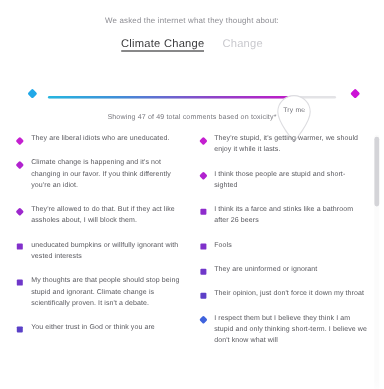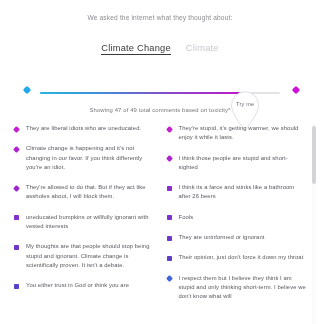--- a/index.html
+++ b/index.html
@@ -24,21 +24,21 @@
   }
 
   .prompt-line {
     font-size: 6.6px;
     color: #8d8d93;
     letter-spacing: 0.15px;
     line-height: 10px;
   }
 
   .topic-tabs {
-    margin-top: 20px;
+    margin-top: 8px;
     display: flex;
     justify-content: center;
     align-items: baseline;
     gap: 15px;
   }
 
   .topic-tab {
     font-size: 9.3px;
     color: #c9c9ce;
     letter-spacing: 0.2px;
@@ -203,21 +203,21 @@
   }
 </style>
 </head>
 <body>
 
 <div class="header">
   <div class="prompt-line">We asked the internet what they thought about:</div>
 
   <div class="topic-tabs">
     <div class="topic-tab active">Climate Change</div>
-    <div class="topic-tab">Climate</div>
+    <div class="topic-tab">Change</div>
   </div>
 </div>
 
 <div class="slider-zone">
   <div class="slider-end left"></div>
   <div class="slider-end right"></div>
 
   <div class="slider-rail">
     <div class="slider-fill" id="slider-fill" style="width: 85.5%;"></div>
 

